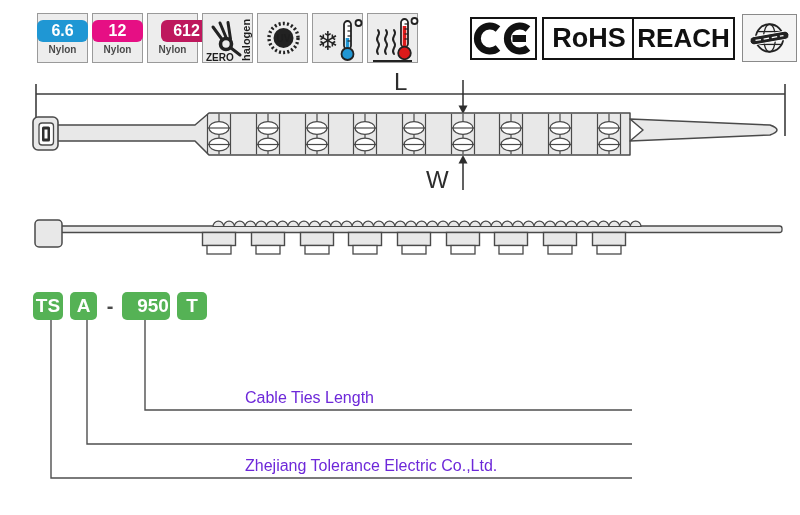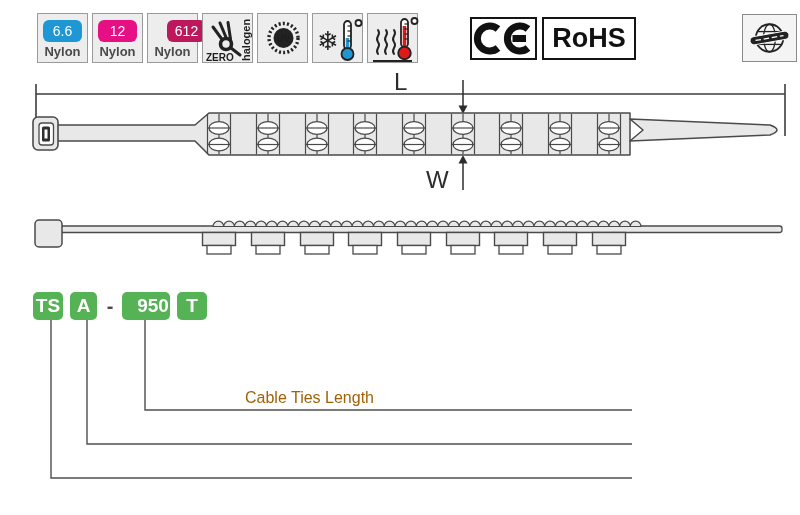--- a/index.html
+++ b/index.html
@@ -7,24 +7,24 @@
   body { font-family:"Liberation Sans", sans-serif; }
   .stage { position:relative; width:800px; height:515px; background:#fff; overflow:hidden; }
 
   
   .badge {
     position:absolute; top:13px; width:51px; height:50px;
     background:#ededed; border:1.3px solid #9a9a9a;
     display:flex; flex-direction:column; align-items:center;
   }
   .badge .pill {
-    margin-top:6px; width:39px; height:22px; border-radius:6px;
-    color:#fff; font-weight:normal; font-size:14px; line-height:22px; text-align:center;
-  }
-  .badge .pill-label { margin-top:2px; font-weight:bold; font-size:13px; color:#4a4a4a; }
+    margin-top:6px; width:51px; height:22px; border-radius:6px;
+    color:#fff; font-weight:bold; font-size:16px; line-height:22px; text-align:center;
+  }
+  .badge .pill-label { margin-top:2px; font-weight:bold; font-size:10px; color:#4a4a4a; }
   .badge svg { position:absolute; left:0; top:0; }
 
   .cert {
     position:absolute; top:17px; height:43px; background:#fff; border:2.2px solid #141414;
     display:flex; align-items:center; justify-content:center;
     font-weight:bold; color:#111;
   }
   .globe-badge {
     position:absolute; top:14px; left:742px; width:55px; height:48px;
     background:#f4f4f4; border:1.4px solid #8a8a8a;
@@ -40,21 +40,21 @@
   .pn-box {
     position:absolute; height:28px; border-radius:5px;
     color:#fff; font-weight:bold; font-size:19px;
     display:flex; align-items:center; justify-content:center;
   }
   .pn-sep {
     position:absolute; color:#4a4a4a; font-weight:bold; font-size:20px;
     display:flex; align-items:center; justify-content:center;
   }
   .callout-label {
-    position:absolute; left:245px; font-size:16px; color:#a16207; white-space:nowrap;
+    position:absolute; left:245px; font-size:16px; color:#6d28d9; white-space:nowrap;
   }
 </style>
 </head>
 <body>
 
 <div class="stage">
 
   <div class="badge" style="left:37px">
     <div class="pill" style="background-color: rgb(31, 151, 212);">6.6</div>
     <div class="pill-label">Nylon</div>
@@ -134,20 +134,21 @@
       <g fill="none" stroke="#111" stroke-width="7">
         <path d="M26,10 A12.5,12.5 0 1 0 26,29"></path>
         <path d="M56,10 A12.5,12.5 0 1 0 56,29"></path>
         <line x1="40.5" y1="19.5" x2="54" y2="19.5"></line>
       </g>
     </svg>
   </div>
 
   <div class="cert" style="left:542px;width:94px;font-size:27px">RoHS</div>
 
+  <div class="cert" style="left:632px;width:103px;font-size:26px">REACH</div>
 
   <div class="globe-badge">
     <svg width="51" height="44" viewBox="0 0 55 48">
       <circle cx="27.5" cy="24" r="15" fill="none" stroke="#222" stroke-width="2"></circle>
       <ellipse cx="27.5" cy="24" rx="6.5" ry="15" fill="none" stroke="#222" stroke-width="1.4"></ellipse>
       <line x1="15" y1="17" x2="40" y2="17" stroke="#222" stroke-width="1.4"></line>
       <line x1="12.5" y1="24" x2="42.5" y2="24" stroke="#222" stroke-width="1.4"></line>
       <line x1="15" y1="31" x2="40" y2="31" stroke="#222" stroke-width="1.4"></line>
       <g transform="rotate(-10 27.5 24)">
         <rect x="6" y="19.5" width="43" height="9" rx="4.5" fill="#222" stroke="#fff" stroke-width="1"></rect>
@@ -241,14 +242,15 @@
     </g>
   </svg>
 
   <div class="pn-box" style="left: 33px; top: 292px; width: 30px; background-color: rgb(85, 178, 85);">TS</div>
   <div class="pn-box" style="left: 70px; top: 292px; width: 27px; background-color: rgb(85, 178, 85);">A</div>
   <div class="pn-sep" style="left:101px;top:292px;width:18px;height:28px">-</div>
   <div class="pn-box" style="left: 122px; top: 292px; width: 48px; background-color: rgb(85, 178, 85); padding-left: 14px;">950</div>
   <div class="pn-box" style="left: 177px; top: 292px; width: 30px; background-color: rgb(85, 178, 85);">T</div>
 
   <div class="callout-label" style="top:389px">Cable Ties Length</div>
+  <div class="callout-label" style="top:457px">Zhejiang Tolerance Electric Co.,Ltd.</div>
 
 </div>
 
 </body></html>

